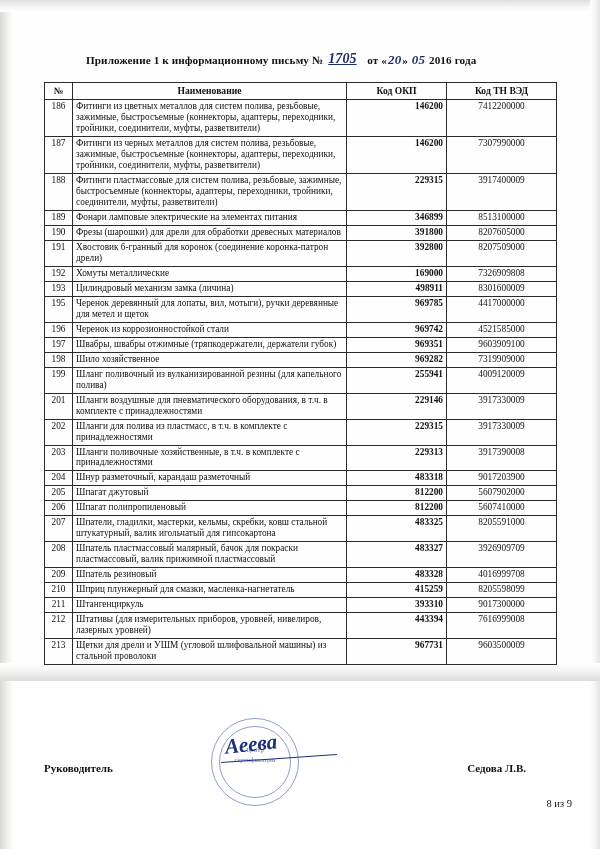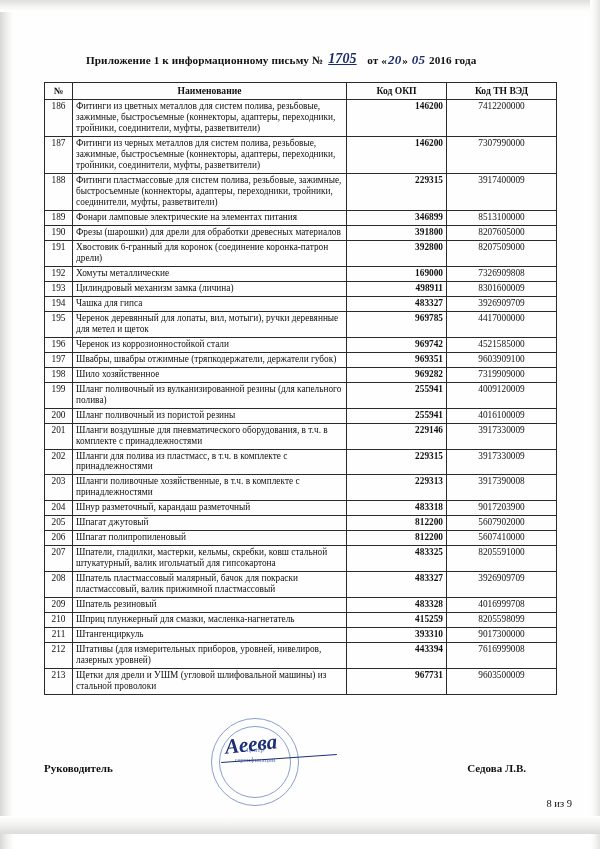--- a/index.html
+++ b/index.html
@@ -12,21 +12,21 @@
     height: 849px;
     font-family: "Liberation Serif", serif;
     color: #111;
     position: relative;
     overflow: hidden;
   }
   .page {
     position: absolute;
     left: 0; top: 0;
     width: 600px;
-    height: 834px;
+    height: 681px;
     background: #fefefe;
   }
   
   .scan-edge-left {
     position: absolute;
     left: 0; top: 0; width: 14px; height: 849px;
     background: linear-gradient(to right, #d8d8d6 0%, #f2f2f0 55%, #ffffff 100%);
     pointer-events: none;
   }
   .scan-edge-top {
@@ -270,26 +270,20 @@
           <td class="okp">169000</td>
           <td class="tnved">7326909808</td>
         </tr>
         <tr>
           <td class="num">193</td>
           <td class="name">Цилиндровый механизм замка (личина)</td>
           <td class="okp">498911</td>
           <td class="tnved">8301600009</td>
         </tr>
         <tr>
-          <td class="num">194</td>
-          <td class="name">Чашка для гипса</td>
-          <td class="okp">483327</td>
-          <td class="tnved">3926909709</td>
-        </tr>
-        <tr>
           <td class="num">195</td>
           <td class="name">Черенок деревянный для лопаты, вил, мотыги), ручки деревянные для метел и щеток</td>
           <td class="okp">969785</td>
           <td class="tnved">4417000000</td>
         </tr>
         <tr>
           <td class="num">196</td>
           <td class="name">Черенок из коррозионностойкой стали</td>
           <td class="okp">969742</td>
           <td class="tnved">4521585000</td>
@@ -304,26 +298,20 @@
           <td class="num">198</td>
           <td class="name">Шило хозяйственное</td>
           <td class="okp">969282</td>
           <td class="tnved">7319909000</td>
         </tr>
         <tr>
           <td class="num">199</td>
           <td class="name">Шланг поливочный из вулканизированной резины (для капельного полива)</td>
           <td class="okp">255941</td>
           <td class="tnved">4009120009</td>
-        </tr>
-        <tr>
-          <td class="num">200</td>
-          <td class="name">Шланг поливочный из пористой резины</td>
-          <td class="okp">255941</td>
-          <td class="tnved">4016100009</td>
         </tr>
         <tr>
           <td class="num">201</td>
           <td class="name">Шланги воздушные для пневматического оборудования, в т.ч. в комплекте с принадлежностями</td>
           <td class="okp">229146</td>
           <td class="tnved">3917330009</td>
         </tr>
         <tr>
           <td class="num">202</td>
           <td class="name">Шланги для полива из пластмасс, в т.ч. в комплекте с принадлежностями</td>

